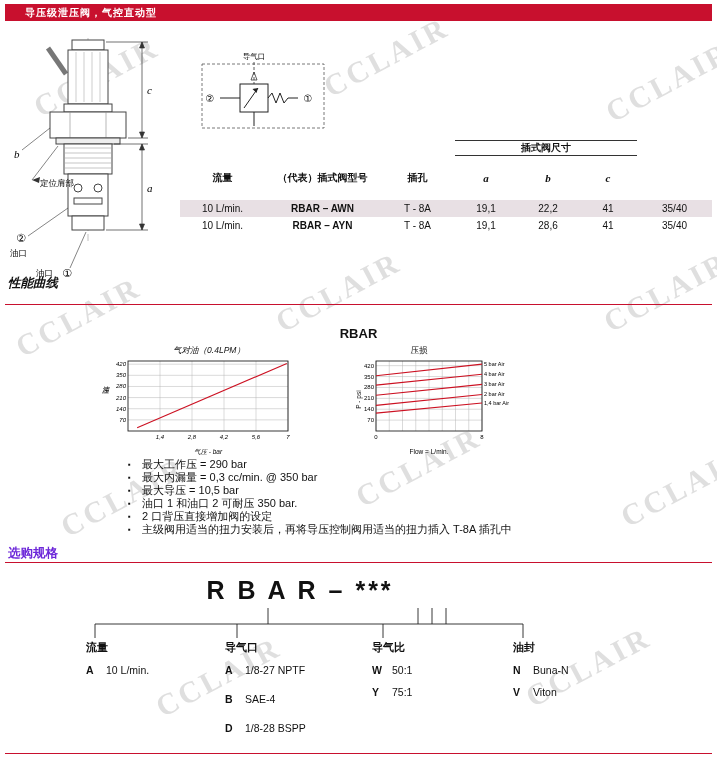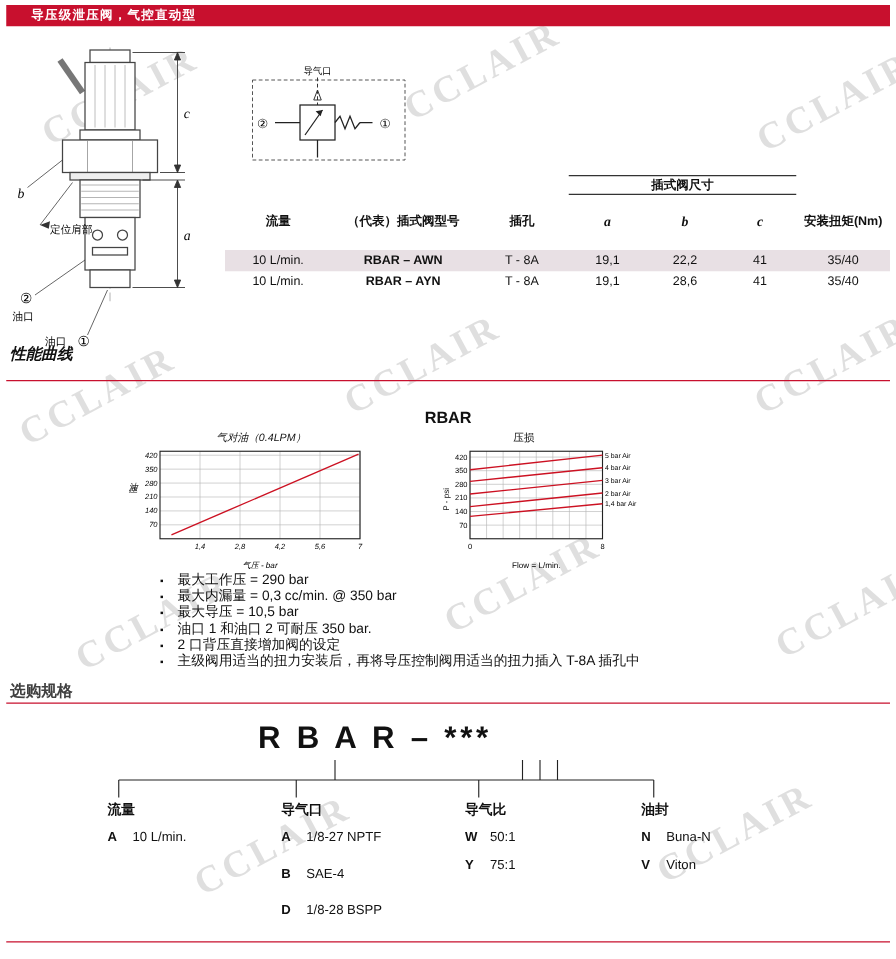--- a/index.html
+++ b/index.html
@@ -15,21 +15,21 @@
   .layer{position:absolute;z-index:2;}
 
   
   .hdr-bar{position:absolute;left:5px;top:4px;width:707px;height:17px;background:#c8102e;z-index:3;}
   .hdr-title{color:#fff;font-size:10px;font-weight:bold;line-height:17px;padding-left:20px;letter-spacing:1px;}
 
   
   .red-line{position:absolute;left:5px;width:707px;height:0;border-top:1.6px solid #c8102e;z-index:3;}
   .sec-title{position:absolute;left:8px;font-size:12.5px;font-weight:bold;z-index:3;}
   .sec-title.italic{font-style:italic;}
-  .sec-title.red{color:#404040;}
+  .sec-title.red{color:#6d28d9;}
 
   
   .spec-table{position:absolute;left:180px;top:140px;width:532px;font-size:10px;z-index:3;}
   .t-row{display:flex;}
   .c-flow{width:85px;}.c-model{width:115px;}.c-cavity{width:75px;}
   .c-a{width:62px;}.c-b{width:62px;}.c-c{width:58px;}.c-torque{width:75px;}
   .t-cell{display:flex;align-items:center;justify-content:center;text-align:center;}
   .t-group{height:16px;}
   .t-abc-span{width:182px;border-top:1px solid #333;border-bottom:1px solid #333;
       display:flex;align-items:center;justify-content:center;font-weight:bold;}
@@ -171,25 +171,20 @@
       <div class="t-cell c-flow">流量</div>
       <div class="t-cell c-model">
         <span>（代表）</span>
         <span>插式阀</span>
         <span>型号</span>
       </div>
       <div class="t-cell c-cavity">插孔</div>
       <div class="t-cell c-a dim-letter">a</div>
       <div class="t-cell c-b dim-letter">b</div>
       <div class="t-cell c-c dim-letter">c</div>
-      <div class="t-cell c-torque">
-        <span>安装</span>
-        <span>扭矩</span>
-        <span>(Nm)</span>
-      </div>
     </div>
     <div class="t-row t-data shade">
       <div class="t-cell c-flow">10 L/min.</div>
       <div class="t-cell c-model t-model-val">RBAR – AWN</div>
       <div class="t-cell c-cavity">T - 8A</div>
       <div class="t-cell c-a">19,1</div>
       <div class="t-cell c-b">22,2</div>
       <div class="t-cell c-c">41</div>
       <div class="t-cell c-torque">35/40</div>
     </div>

